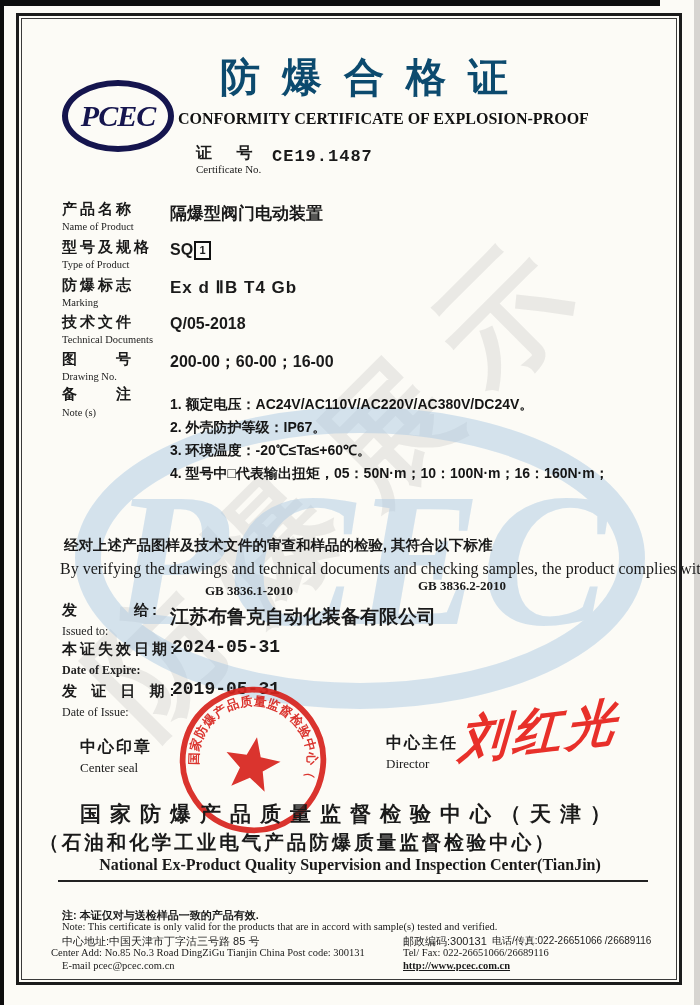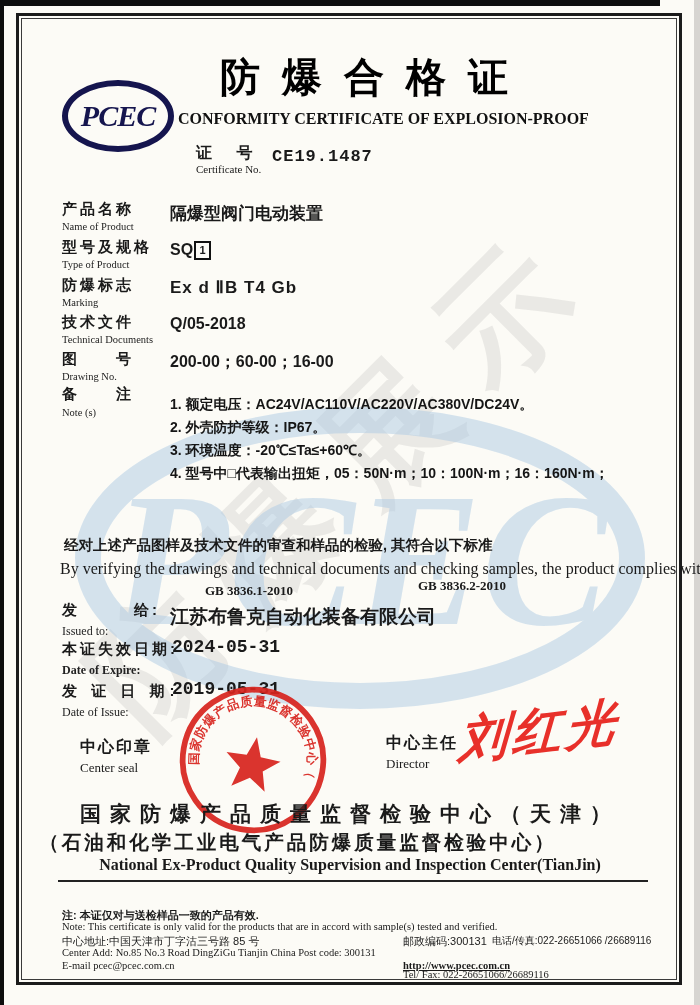--- a/index.html
+++ b/index.html
@@ -20,21 +20,21 @@
   
   .wm-blue{left:68px;top:402px;width:585px;height:312px;opacity:.5;z-index:1;}
   .wm-gray{left:115px;top:620px;z-index:1;transform:rotate(-45deg);transform-origin:left center;
     font-size:128px;font-weight:bold;letter-spacing:34px;color:rgba(140,140,140,.16);white-space:nowrap;}
   .content{z-index:2;}
   
   .logo{left:62px;top:80px;width:112px;height:72px;border:6px solid #15154e;border-radius:50%;
     display:flex;align-items:center;justify-content:center;box-sizing:border-box;background:transparent;}
   .logo span{font-family:"Liberation Serif",serif;font-style:italic;font-weight:bold;font-size:30px;color:#15154e;letter-spacing:-1px;}
   .title-cn{left:190px;top:50px;width:370px;text-align:center;font-family:"Liberation Serif",serif;
-    font-weight:bold;font-size:40px;letter-spacing:22px;white-space:nowrap;color:#000000;}
+    font-weight:bold;font-size:40px;letter-spacing:22px;white-space:nowrap;color:#0c4a6e;}
   .title-en{left:178px;top:110px;width:400px;text-align:center;font-family:"Liberation Serif",serif;
     font-weight:bold;font-size:16px;white-space:nowrap;color:#111;}
   .certno-zh{left:196px;top:143px;font-weight:bold;font-size:16px;letter-spacing:10px;}
   .certno-en{left:196px;top:163px;font-family:"Liberation Serif",serif;font-size:11px;}
   .certno-val{left:272px;top:147px;font-family:"Liberation Mono",monospace;font-size:17px;font-weight:bold;letter-spacing:1px;}
   
   .lblzh{font-weight:bold;font-size:15px;letter-spacing:3px;white-space:nowrap;}
   .lblen{font-family:"Liberation Serif",serif;font-size:10.5px;white-space:nowrap;color:#222;}
   .val{font-weight:bold;font-size:16px;white-space:nowrap;}
   .sq-box{display:inline-block;width:13px;height:15px;border:2px solid #111;font-size:11px;line-height:15px;
@@ -73,25 +73,25 @@
     font-weight:bold;font-size:19.5px;letter-spacing:3px;white-space:nowrap;}
   .org3{left:0;top:856px;width:700px;text-align:center;font-family:"Liberation Serif",serif;
     font-weight:bold;font-size:16px;white-space:nowrap;}
   .org-underline{left:58px;top:880px;width:590px;height:0;border-bottom:2px solid #222;}
   
   .foot{font-size:11px;white-space:nowrap;}
   .foot-sm{font-family:"Liberation Serif",serif;font-size:10.5px;white-space:nowrap;}
   .f-note-cn{left:62px;top:908px;font-weight:bold;}
   .f-note-en{left:62px;top:921px;}
   .f-addr-cn{left:62px;top:934px;}
-  .f-addr-en{left:62px;top:947px;}
+  .f-addr-en{left:51px;top:947px;}
   .f-email{left:62px;top:960px;}
   .f-post{left:403px;top:934px;}
   .f-tel-cn{left:492px;top:934px;}
-  .f-tel-en{left:403px;top:947px;margin-top:22px;}
+  .f-tel-en{left:403px;top:947px;}
   .f-web{left:403px;top:960px;text-decoration:underline;font-weight:bold;}
 </style>
 </head>
 <body>
 
 <div class="abs scan-top"></div>
 <div class="abs scan-left"></div>
 <div class="abs scan-right"></div>
 
 <div class="abs wm-gray">防爆展示</div>

